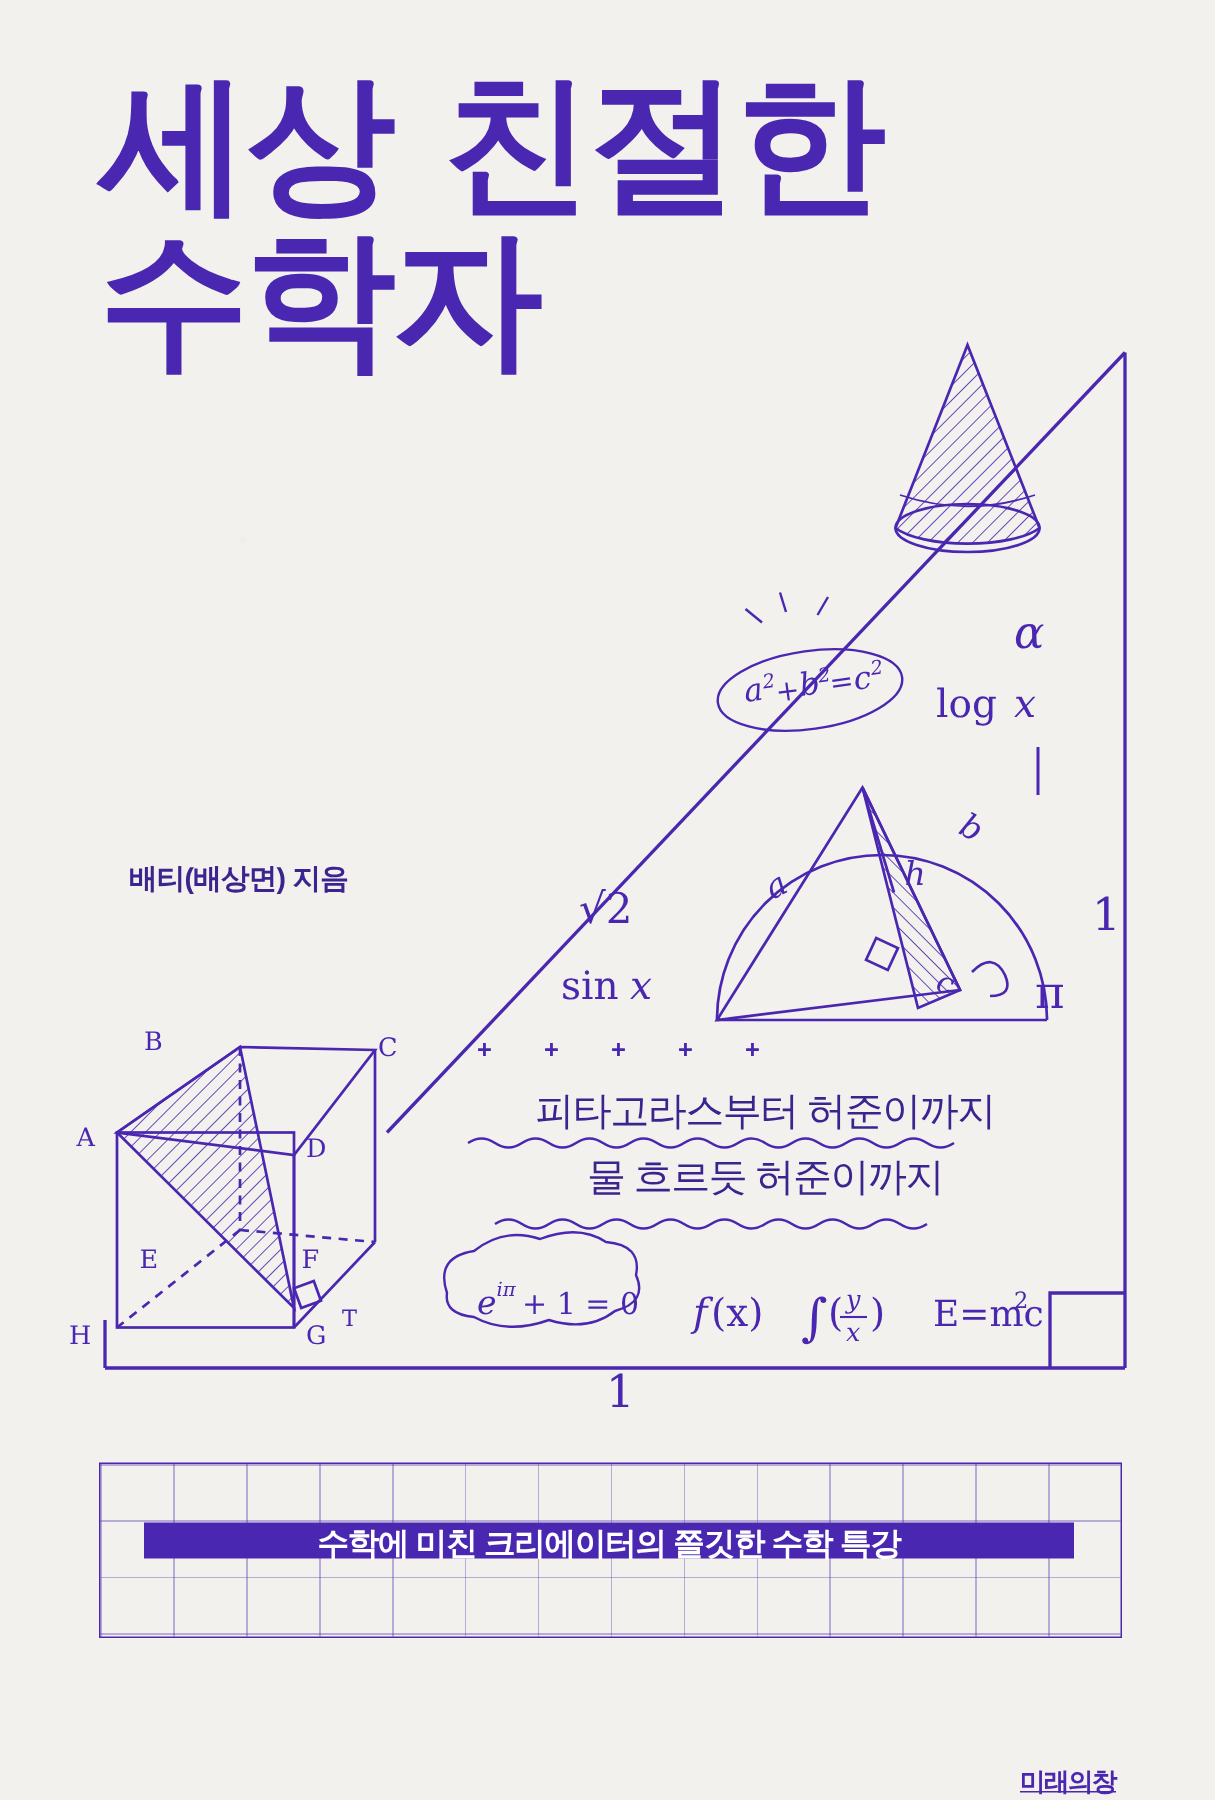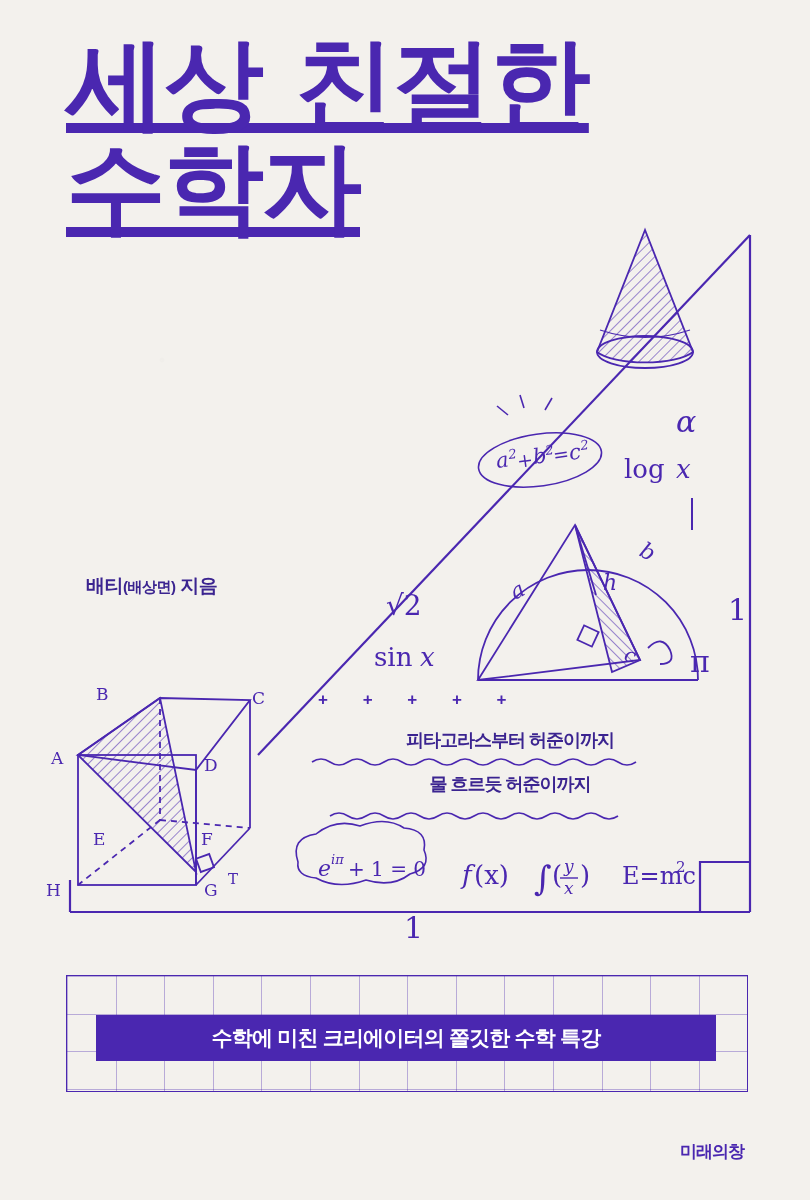--- a/index.html
+++ b/index.html
@@ -11,72 +11,71 @@
     position:relative;
   }
   .cover{
     position:absolute;inset:0;
     background:
       radial-gradient(circle at 20% 30%, rgba(0,0,0,0.012) 0 2px, transparent 3px),
       radial-gradient(circle at 70% 65%, rgba(0,0,0,0.012) 0 2px, transparent 3px),
       #f3f1ed;
   }
   .title-block{
-    position:absolute;left:66px;top:32px;
+    position:absolute;left:66px;top:44px;
     color:#4a27b0;
     font-weight:bold;
     letter-spacing:-2px;
-    text-decoration:underline;
   }
   .title-line{
     font-size:100px;
     line-height:104px;
     white-space:nowrap;
     font-family:"DejaVu Sans", sans-serif;
     font-weight:700;
   }
   .author{
     position:absolute;left:86px;top:573px;
     color:#3b2490;
     font-size:19px;
     font-weight:bold;
     letter-spacing:-0.5px;
     white-space:nowrap;
   }
-  .author .small{font-size:15px;font-weight:bold;margin-top:45px;}
+  .author .small{font-size:19px;font-weight:bold;margin-top:45px;}
   .sub-wrap{
     position:absolute;left:300px;top:718px;width:420px;
     text-align:center;color:#3b2490;
   }
   .sub-line{
-    font-size:18px;line-height:44px;font-weight:bold;letter-spacing:-1px;
+    font-size:26px;line-height:44px;font-weight:normal;letter-spacing:-1px;
     white-space:nowrap;
   }
   .plusrow{
     position:absolute;left:318px;top:690px;color:#4a27b0;
     font-size:17px;letter-spacing:15px;font-weight:bold;
   }
   .bottom-band{
     position:absolute;left:66px;top:975px;width:680px;height:115px;
     border:1.6px solid #4a27b0;
     background:
       repeating-linear-gradient(to right, rgba(74,39,176,0.35) 0 1px, transparent 1px 48.6px),
       repeating-linear-gradient(to bottom, rgba(74,39,176,0.35) 0 1px, transparent 1px 37.6px);
   }
   .band-bar{
-    position:absolute;left:96px;top:1015px;width:620px;height:46px;
+    position:absolute;left:96px;top:1015px;width:620px;height:24px;
     background:#4a27b0;
-    display:flex;align-items:center;justify-content:center;
+    display:flex;align-items:flex-start;justify-content:center;
   }
   .band-bar span{
     color:#fff;font-size:21px;font-weight:bold;letter-spacing:-0.8px;white-space:nowrap;
   }
   .publisher{
-    position:absolute;right:66px;top:1140px;
-    color:#4a27b0;font-size:17px;font-weight:bold;letter-spacing:-1px;
+    position:absolute;right:66px;top:1176px;
+    color:#4a27b0;font-size:17px;font-weight:bold;letter-spacing:-1px;text-decoration:underline;
   }
   svg.art{position:absolute;left:0;top:0;width:810px;height:1200px;pointer-events:none;}
   .m{font-family:"DejaVu Serif", serif;font-style:italic;fill:#4a27b0;}
   .mr{font-family:"DejaVu Serif", serif;fill:#4a27b0;}
 </style>
 </head>
 <body>
 
 <div class="cover">
 

